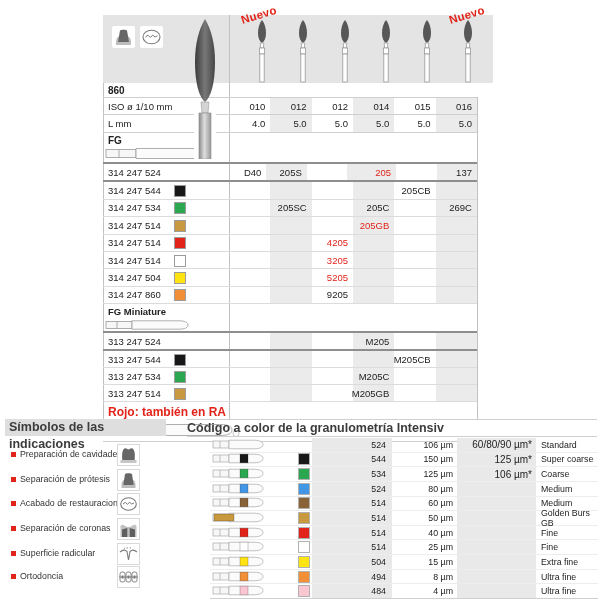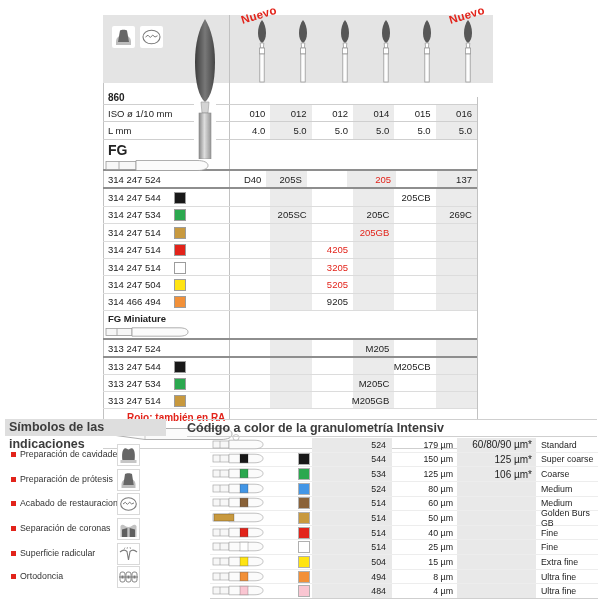--- a/index.html
+++ b/index.html
@@ -5,36 +5,36 @@
   html,body{margin:0;padding:0;background:#fff;}
   #page{position:relative;width:600px;height:600px;background:#fff;overflow:hidden;
         font-family:"Liberation Sans",sans-serif;color:#222;}
   .abs{position:absolute;}
   
   #hdrband{left:103px;top:15px;width:390px;height:68px;background:#e4e4e4;}
   .icobox{width:23px;height:22px;background:#fff;border-radius:2px;position:absolute;top:11px;}
   .vline{width:1px;background:#c2c2c2;}
   .nuevo{color:#e2231a;font-weight:bold;font-size:11.5px;transform:rotate(-17deg);
          transform-origin:left bottom;letter-spacing:.3px;}
-  #cat{left:103px;top:90px;width:374px;}
+  #cat{left:103px;top:83px;width:374px;}
   .trow{position:relative;display:flex;border-bottom:1px solid #dcdcdc;align-items:stretch;}
   .trow.hvy{border-bottom:2px solid #8e8e8e;}
   .trow.lt{border-bottom:1px solid #cfcfcf;}
   .lab{width:126px;box-sizing:border-box;padding-left:5px;position:relative;
        font-size:9.5px;display:flex;align-items:center;}
   .lab b{font-size:10px;}
   .tcell{width:41.33px;box-sizing:border-box;text-align:right;padding-right:5px;
          font-size:9.5px;display:flex;align-items:center;justify-content:flex-end;}
   .band{background:#ebebeb;}
   .sq{position:absolute;left:71px;top:50%;margin-top:-5.5px;width:10px;height:10px;
       border:1px solid #9c9c9c;visibility:hidden;}
   .sq.on{visibility:visible;}
   .h16{height:16.4px;} .h15{height:16px;}
-  .seclab{font-weight:bold;font-size:14px;padding:2px 0 0 5px;}
-  .redtxt{color:#e2231a;font-weight:bold;font-size:10px;margin-left:19px;}
+  .seclab{font-weight:bold;font-size:10px;padding:2px 0 0 5px;}
+  .redtxt{color:#e2231a;font-weight:bold;font-size:12px;}
   
   #symhead{left:5px;top:419px;width:161px;height:17px;background:#dedede;
            font-weight:bold;font-size:12.5px;color:#3c3c3c;line-height:17px;padding-left:4px;box-sizing:border-box;}
   .symitem{position:absolute;left:5px;width:160px;height:23px;}
   .bullet{position:absolute;left:6px;top:6px;width:5px;height:5px;background:#e2231a;}
   .symlabel{position:absolute;left:15px;top:3px;font-size:8.8px;color:#333;}
   .symico{position:absolute;left:112px;top:-2px;width:23px;height:22px;background:#fff;
           border:1px solid #d9d9d9;box-sizing:border-box;}
   
   #granhead{left:187px;top:421px;width:410px;font-weight:bold;font-size:12.5px;color:#3c3c3c;}
@@ -226,21 +226,21 @@
         </div>
         <div class="tcell"></div>
         <div class="tcell band"></div>
         <div class="tcell" style="color: rgb(226, 35, 26); padding-left: 32px;">5205</div>
         <div class="tcell band"></div>
         <div class="tcell"></div>
         <div class="tcell band"></div>
       </div>
     <div class="trow h16">
         <div class="lab">
-          <span>314 466 494</span>
+          <span>314 247 860</span>
           <i class="sq on" style="background: rgb(242, 144, 56);"></i>
         </div>
         <div class="tcell"></div>
         <div class="tcell band"></div>
         <div class="tcell">9205</div>
         <div class="tcell band"></div>
         <div class="tcell"></div>
         <div class="tcell band"></div>
       </div>
 
@@ -335,21 +335,21 @@
   <div class="symitem" style="top:446px;">
     <span class="bullet"></span>
     <span class="symlabel">Preparación de cavidades</span>
     <span class="symico"><svg width="21" height="20">
           <path d="M4.5 16 C3.5 9 4.5 4.5 6.5 3.5 C8.3 2.7 9.2 4.5 10.5 4.5 C11.8 4.5 12.7 2.7 14.5 3.5 C16.5 4.5 17.5 9 16.5 16 Z" fill="#666"></path>
           <rect x="2.5" y="15" width="16" height="3" fill="#c6c6c6"></rect>
         </svg></span>
   </div>
   <div class="symitem" style="top:470.5px;">
     <span class="bullet"></span>
-    <span class="symlabel">Preparación de prótesis</span>
+    <span class="symlabel">Separación de prótesis</span>
     <span class="symico"><svg width="21" height="20">
           <path d="M3.5 14 a7 5.5 0 0 1 14 0 l0 4 l-14 0 Z" fill="#bdbdbd"></path>
           <path d="M7 4 C8 3 13 3 14 4 L15.7 15 L5.3 15 Z" fill="#676767"></path>
         </svg></span>
   </div>
   <div class="symitem" style="top:495px;">
     <span class="bullet"></span>
     <span class="symlabel">Acabado de restauraciones</span>
     <span class="symico"><svg width="21" height="20">
           <ellipse cx="10.5" cy="10" rx="7.8" ry="6.2" fill="none" stroke="#7a7a7a" stroke-width="1.1"></ellipse>
@@ -397,21 +397,21 @@
         <span class="gico"><svg width="52" height="11" viewBox="0 0 52 11">
             <rect x="1" y="2" width="16" height="7" fill="#f7f7f7" stroke="#a8a8a8" stroke-width="0.7"></rect>
             <line x1="8" y1="2" x2="8" y2="9" stroke="#a8a8a8" stroke-width="0.7"></line>
             <path d="M17 1.2 L42 1.2 C48 1.2 51 3 51 5.5 C51 8 48 9.8 42 9.8 L17 9.8 Z" fill="#fbfbfb" stroke="#a8a8a8" stroke-width="0.7"></path>
             <rect x="28" y="1.2" width="8" height="8.6" fill="none"></rect>
           </svg></span>
         <span class="gsq">
           <i class="sq2"></i>
         </span>
         <span class="gcode">524</span>
-        <span class="gsize">179 µm</span>
+        <span class="gsize">106 µm</span>
         <span class="gextra">60/80/90 µm*</span>
         <span class="ggrade">Standard</span>
       </div>
     <div class="grow">
         <span class="gico"><svg width="52" height="11" viewBox="0 0 52 11">
             <rect x="1" y="2" width="16" height="7" fill="#f7f7f7" stroke="#a8a8a8" stroke-width="0.7"></rect>
             <line x1="8" y1="2" x2="8" y2="9" stroke="#a8a8a8" stroke-width="0.7"></line>
             <path d="M17 1.2 L42 1.2 C48 1.2 51 3 51 5.5 C51 8 48 9.8 42 9.8 L17 9.8 Z" fill="#fbfbfb" stroke="#a8a8a8" stroke-width="0.7"></path>
             <rect x="28" y="1.2" width="8" height="8.6" fill="#181818" stroke="#00000035"></rect>
           </svg></span>

